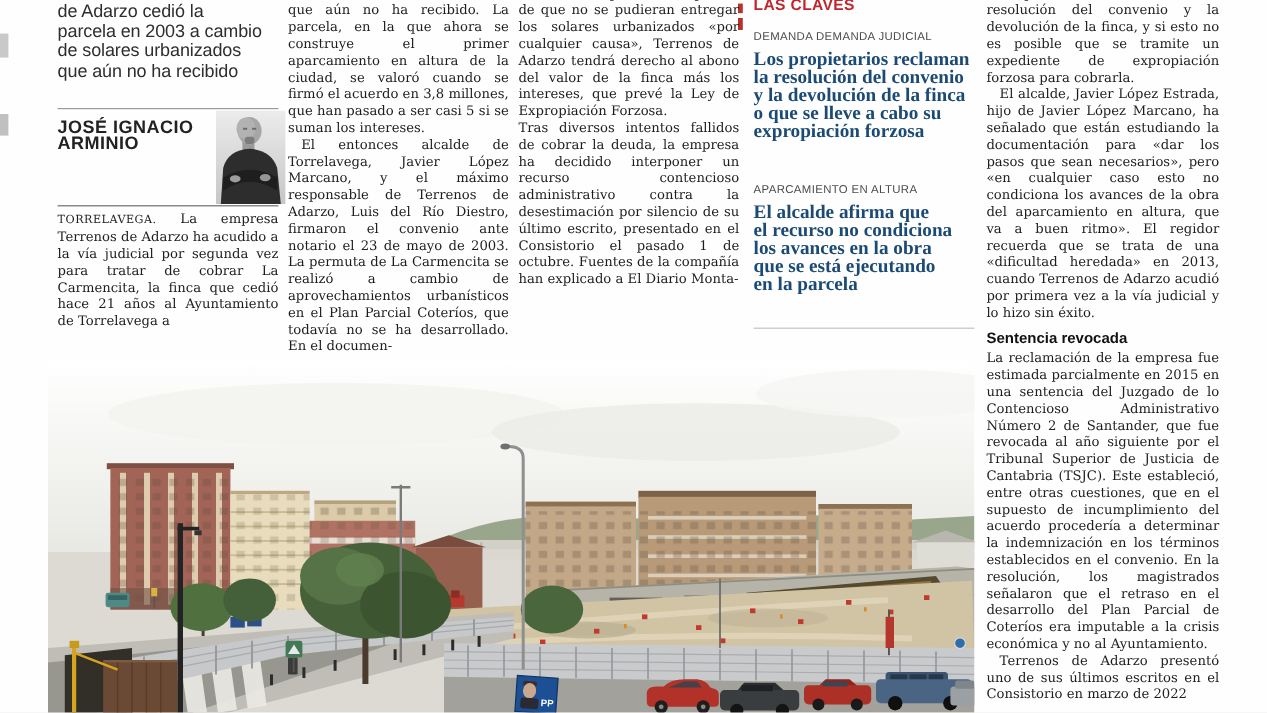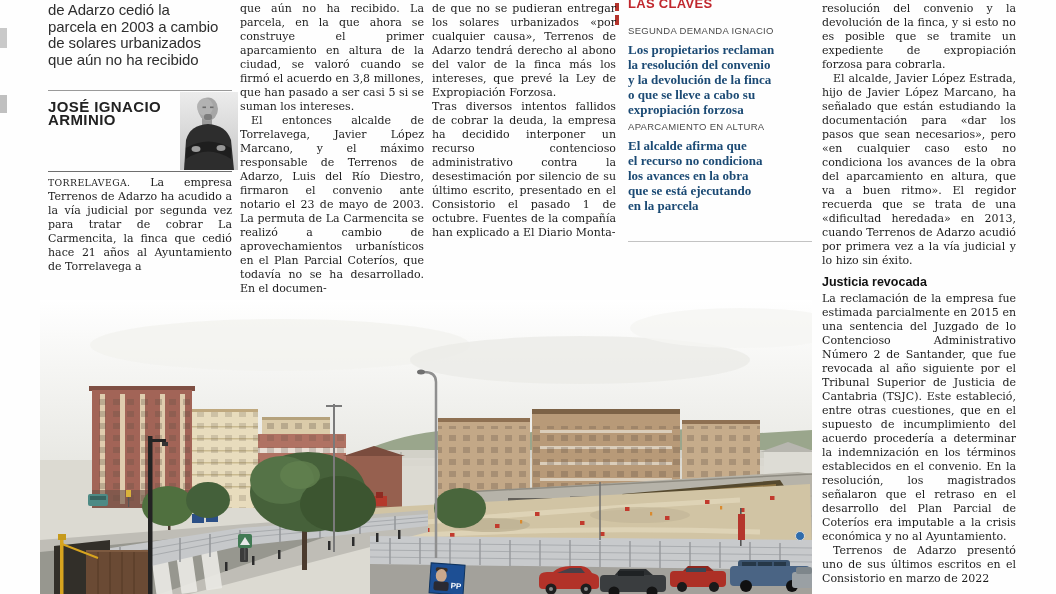--- a/index.html
+++ b/index.html
@@ -14,21 +14,21 @@
   .col{position:absolute;width:184px;}
   .bt{font-size:11px;line-height:14px;text-align:justify;margin:0;color:#1d1d1d;}
   .ind{text-indent:11px;}
   .dateline{font-size:9.3px;font-weight:normal;letter-spacing:0.4px;}
   .subhead{font-family:"Liberation Sans", sans-serif;font-size:12.5px;font-weight:bold;
            color:#111;margin:7px 0 3px 0;line-height:14px;}
   .claves-title{font-family:"Liberation Sans", sans-serif;font-size:13px;font-weight:bold;
                 color:#c0272d;letter-spacing:0.3px;line-height:15px;}
   .kicker{font-family:"Liberation Sans", sans-serif;font-size:9.5px;color:#4b4b4b;
           letter-spacing:0.3px;margin-top:14px;line-height:12px;}
-  .claves-text{font-family:"Liberation Serif", serif;font-size:13px;line-height:15px;
+  .claves-text{font-family:"Liberation Serif", serif;font-size:16px;line-height:15px;
                font-weight:bold;color:#1b4a74;margin-top:5px;white-space:pre-line;width:190px;}
   .claves-hr{height:1px;background:#c3c3c3;margin-top:28px;width:184px;}
   .edge{position:absolute;background:#c9c9c9;}
 </style>
 </head>
 <body>
 
 <div class="page">
 
   <div class="edge" style="left:0;top:28px;width:7px;height:20px;"></div>
@@ -75,39 +75,39 @@
     <p class="bt ind">El entonces alcalde de Torrelavega, Javier López Marcano, y el máximo responsable de Terrenos de Adarzo, Luis del Río Diestro, firmaron el convenio ante notario el 23 de mayo de 2003. La permuta de La Carmencita se realizó a cambio de aprovechamientos urbanísticos en el Plan Parcial Coteríos, que todavía no se ha desarrollado. En el documen-</p>
   </div>
 
   <div class="col" style="left:432px;top:-12px;">
     <p class="bt">to se señala que, en el supuesto de que no se pudieran entregar los solares urbanizados «por cualquier causa», Terrenos de Adarzo tendrá derecho al abono del valor de la finca más los intereses, que prevé la Ley de Expropiación Forzosa.</p>
     <p class="bt">Tras diversos intentos fallidos de cobrar la deuda, la empresa ha decidido interponer un recurso contencioso administrativo contra la desestimación por silencio de su último escrito, presentado en el Consistorio el pasado 1 de octubre. Fuentes de la compañía han explicado a El Diario Monta-</p>
   </div>
 
   <div class="col" style="left:628px;top:-4px;">
     <div class="claves-title">LAS CLAVES</div>
-    <div class="kicker">SEGUNDA DEMANDA IGNACIO</div>
+    <div class="kicker">DEMANDA DEMANDA JUDICIAL</div>
     <div class="claves-text">Los propietarios reclaman
 la resolución del convenio
 y la devolución de la finca
 o que se lleve a cabo su
 expropiación forzosa</div>
-    <div class="kicker" style="margin-top:4px;">APARCAMIENTO EN ALTURA</div>
+    <div class="kicker" style="margin-top:36px;">APARCAMIENTO EN ALTURA</div>
     <div class="claves-text">El alcalde afirma que
 el recurso no condiciona
 los avances en la obra
 que se está ejecutando
 en la parcela</div>
     <div class="claves-hr"></div>
   </div>
 
   <div class="col" style="left:822px;top:-12px;width:194px;">
     <p class="bt">ñés que ésta reclama ahora la resolución del convenio y la devolución de la finca, y si esto no es posible que se tramite un expediente de expropiación forzosa para cobrarla.</p>
     <p class="bt ind">El alcalde, Javier López Estrada, hijo de Javier López Marcano, ha señalado que están estudiando la documentación para «dar los pasos que sean necesarios», pero «en cualquier caso esto no condiciona los avances de la obra del aparcamiento en altura, que va a buen ritmo». El regidor recuerda que se trata de una «dificultad heredada» en 2013, cuando Terrenos de Adarzo acudió por primera vez a la vía judicial y lo hizo sin éxito.</p>
-    <div class="subhead">Justicia revocada</div>
+    <div class="subhead">Sentencia revocada</div>
     <p class="bt">La reclamación de la empresa fue estimada parcialmente en 2015 en una sentencia del Juzgado de lo Contencioso Administrativo Número 2 de Santander, que fue revocada al año siguiente por el Tribunal Superior de Justicia de Cantabria (TSJC). Este estableció, entre otras cuestiones, que en el supuesto de incumplimiento del acuerdo procedería a determinar la indemnización en los términos establecidos en el convenio. En la resolución, los magistrados señalaron que el retraso en el desarrollo del Plan Parcial de Coteríos era imputable a la crisis económica y no al Ayuntamiento.</p>
     <p class="bt ind">Terrenos de Adarzo presentó uno de sus últimos escritos en el Consistorio en marzo de 2022</p>
   </div>
 
   <div class="abs" style="left:40px;top:300px;width:772px;height:294px;">
     <svg width="772" height="294" viewBox="0 0 772 294">
       <defs>
         <linearGradient id="skyG" x1="0" y1="0" x2="0" y2="1">
           <stop offset="0" stop-color="#ffffff"></stop>
             <stop offset="1" stop-color="#e7e7e2"></stop>

